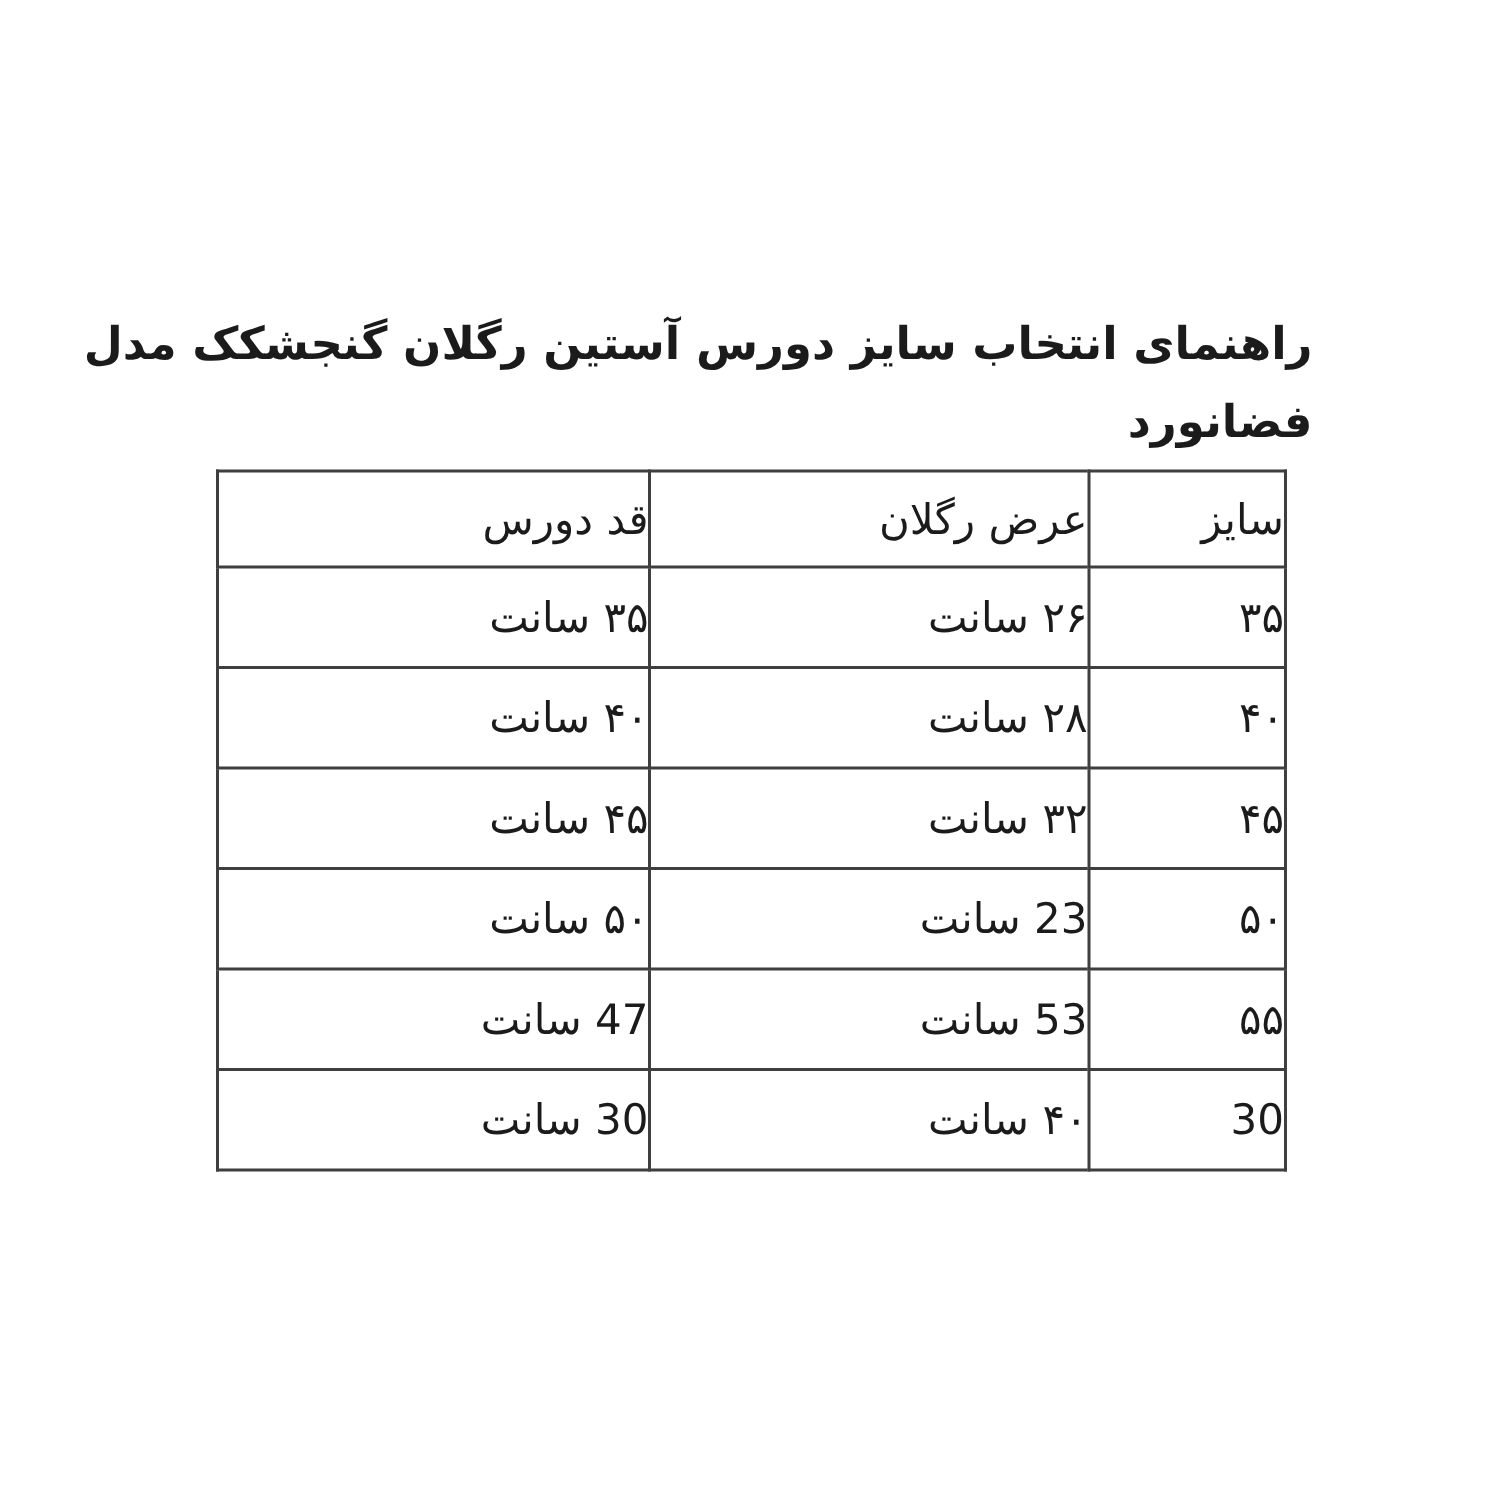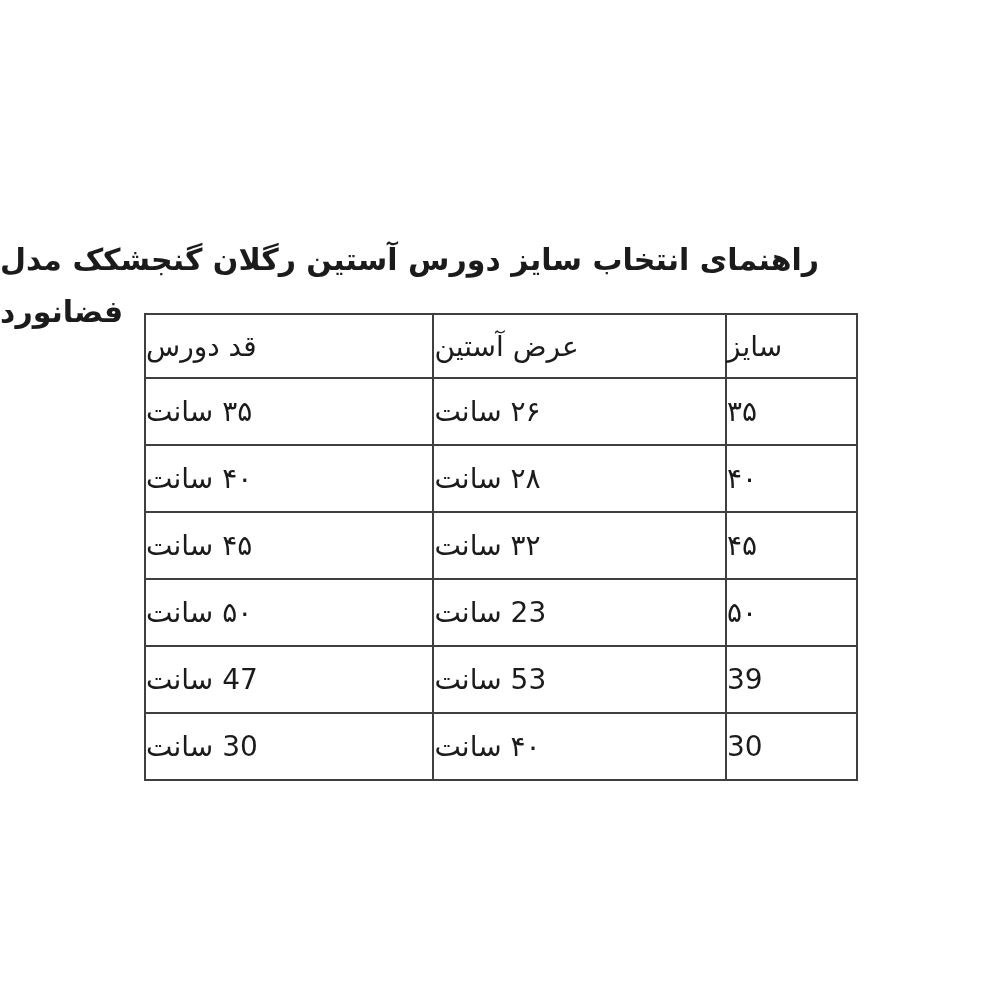--- a/index.html
+++ b/index.html
@@ -11,66 +11,66 @@
   html,body{width:1000px;height:1000px;}
   body{
     background:var(--bg);
     font-family:"DejaVu Sans", sans-serif;
     color:var(--ink);
     position:relative;
     overflow:hidden;
   }
   .page-title{
     position:absolute;
-    top:234px;
+    top:204px;
     left:0;
     width:875px;
-    text-align:left;
+    text-align:right;
     direction:rtl;
     font-size:30px;
     font-weight:bold;
     line-height:52px;
     color:var(--ink);
     letter-spacing:0;
   }
   .size-table{
     position:absolute;
     top:313px;
     left:144px;
     width:714px;
     height:465px;
     border-collapse:collapse;
     direction:rtl;
     table-layout:fixed;
   }
   .size-table th,
   .size-table td{
     border:2px solid var(--line);
-    text-align:left;
+    text-align:right;
     vertical-align:middle;
     font-size:28px;
     font-weight:normal;
     color:var(--ink);
   }
   .size-table thead tr{height:64px;}
   .size-table tbody tr{height:67px;}
   .col-size{width:18.4%;}
   .col-width{width:41.1%;}
   .col-length{width:40.5%;}
 </style>
 </head>
 <body>
 
 <div class="page-title">راهنمای انتخاب سایز دورس آستین رگلان گنجشکک مدل فضانورد</div>
 
 <table class="size-table">
   <thead>
     <tr>
       <th class="col-size">سایز</th>
-      <th class="col-width">عرض آستین</th>
+      <th class="col-width">عرض رگلان</th>
       <th class="col-length">قد دورس</th>
     </tr>
   </thead>
   <tbody>
       <tr>
         <td>۳۵</td>
         <td>۲۶ سانت</td>
         <td>۳۵ سانت</td>
       </tr>
       <tr>
@@ -82,21 +82,21 @@
         <td>۴۵</td>
         <td>۳۲ سانت</td>
         <td>۴۵ سانت</td>
       </tr>
       <tr>
         <td>۵۰</td>
         <td>23 سانت</td>
         <td>۵۰ سانت</td>
       </tr>
       <tr>
-        <td>39</td>
+        <td>۵۵</td>
         <td>53 سانت</td>
         <td>47 سانت</td>
       </tr>
       <tr>
         <td>30</td>
         <td>۴۰ سانت</td>
         <td>30 سانت</td>
       </tr>
     </tbody>
 </table>

